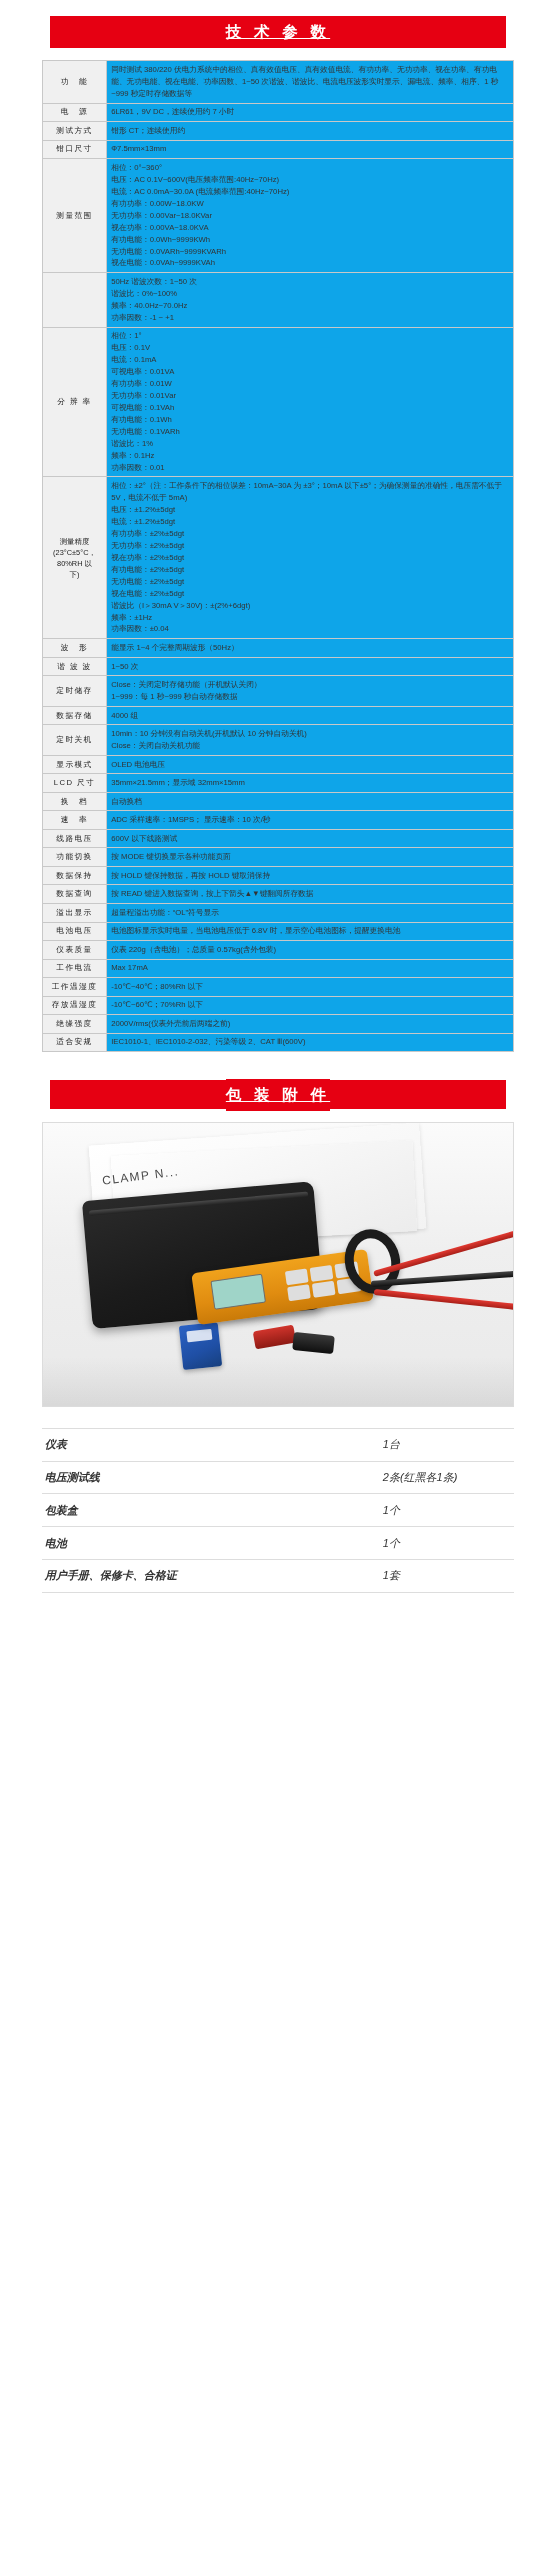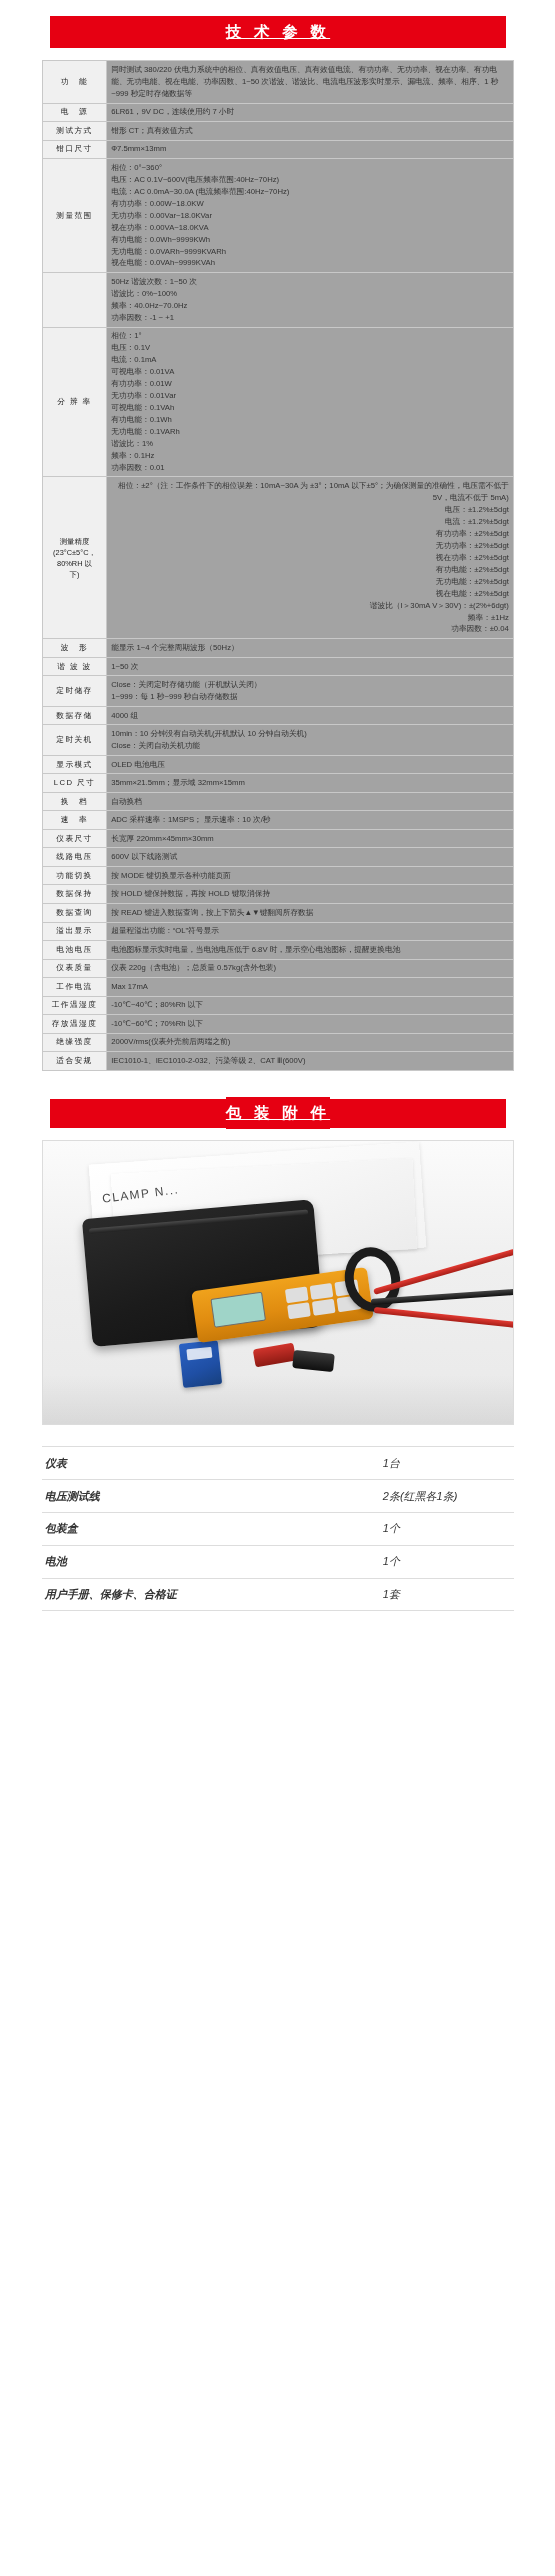--- a/index.html
+++ b/index.html
@@ -87,21 +87,21 @@
     width: 64px;
     background: #f0f0f0;
     text-align: center;
     color: #222;
     letter-spacing: 1.4px;
     font-size: 8px;
     padding: 2.8px 1.4px;
   }
   td.lbl.small { letter-spacing: 0; font-size: 7.4px; line-height: 1.5; }
   td.val {
-    background: #a3a3a3;
+    background: #0ea5e9;
     color: #333;
     padding-left: 5.6px;
   }
 
   
   .photo-wrap {
     margin: 0 42px;
     border: 0.7px solid #dcdcdc;
     background: #f2f2f2;
     height: 285px;
@@ -286,21 +286,21 @@
         <tr>
           <td class="lbl">功　能</td>
           <td class="val">同时测试 380/220 伏电力系统中的相位、真有效值电压、真有效值电流、有功功率、无功功率、视在功率、有功电能、无功电能、视在电能、功率因数、1~50 次谐波、谐波比、电流电压波形实时显示、漏电流、频率、相序、1 秒~999 秒定时存储数据等</td>
         </tr>
         <tr>
           <td class="lbl">电　源</td>
           <td class="val">6LR61，9V DC，连续使用约 7 小时</td>
         </tr>
         <tr>
           <td class="lbl">测试方式</td>
-          <td class="val">钳形 CT；真有效值方式</td>
+          <td class="val">钳形 CT；连续使用约</td>
         </tr>
         <tr>
           <td class="lbl">钳口尺寸</td>
           <td class="val">Ф7.5mm×13mm</td>
         </tr>
         <tr>
           <td class="lbl">测量范围</td>
           <td class="val" style="white-space: pre-line;">相位：0°~360°
 电压：AC 0.1V~600V(电压频率范围:40Hz~70Hz)
 电流：AC 0.0mA~30.0A (电流频率范围:40Hz~70Hz)
@@ -331,21 +331,21 @@
 无功电能：0.1VARh
 谐波比：1%
 频率：0.1Hz
 功率因数：0.01</td>
         </tr>
         <tr>
           <td class="lbl small" style="white-space: pre-line;">测量精度
 (23°C±5°C，
 80%RH 以
 下)</td>
-          <td class="val" style="white-space: pre-line; text-align: right;">相位：±2°（注：工作条件下的相位误差：10mA~30A 为 ±3°；10mA 以下±5°；为确保测量的准确性，电压需不低于 5V，电流不低于 5mA)
+          <td class="val" style="white-space: pre-line;">相位：±2°（注：工作条件下的相位误差：10mA~30A 为 ±3°；10mA 以下±5°；为确保测量的准确性，电压需不低于 5V，电流不低于 5mA)
 电压：±1.2%±5dgt
 电流：±1.2%±5dgt
 有功功率：±2%±5dgt
 无功功率：±2%±5dgt
 视在功率：±2%±5dgt
 有功电能：±2%±5dgt
 无功电能：±2%±5dgt
 视在电能：±2%±5dgt
 谐波比（I＞30mA V＞30V)：±(2%+6dgt)
 频率：±1Hz
@@ -381,24 +381,20 @@
           <td class="lbl">LCD 尺寸</td>
           <td class="val">35mm×21.5mm；显示域 32mm×15mm</td>
         </tr>
         <tr>
           <td class="lbl">换　档</td>
           <td class="val">自动换档</td>
         </tr>
         <tr>
           <td class="lbl">速　率</td>
           <td class="val">ADC 采样速率：1MSPS； 显示速率：10 次/秒</td>
-        </tr>
-        <tr>
-          <td class="lbl">仪表尺寸</td>
-          <td class="val">长宽厚 220mm×45mm×30mm</td>
         </tr>
         <tr>
           <td class="lbl">线路电压</td>
           <td class="val">600V 以下线路测试</td>
         </tr>
         <tr>
           <td class="lbl">功能切换</td>
           <td class="val">按 MODE 键切换显示各种功能页面</td>
         </tr>
         <tr>

